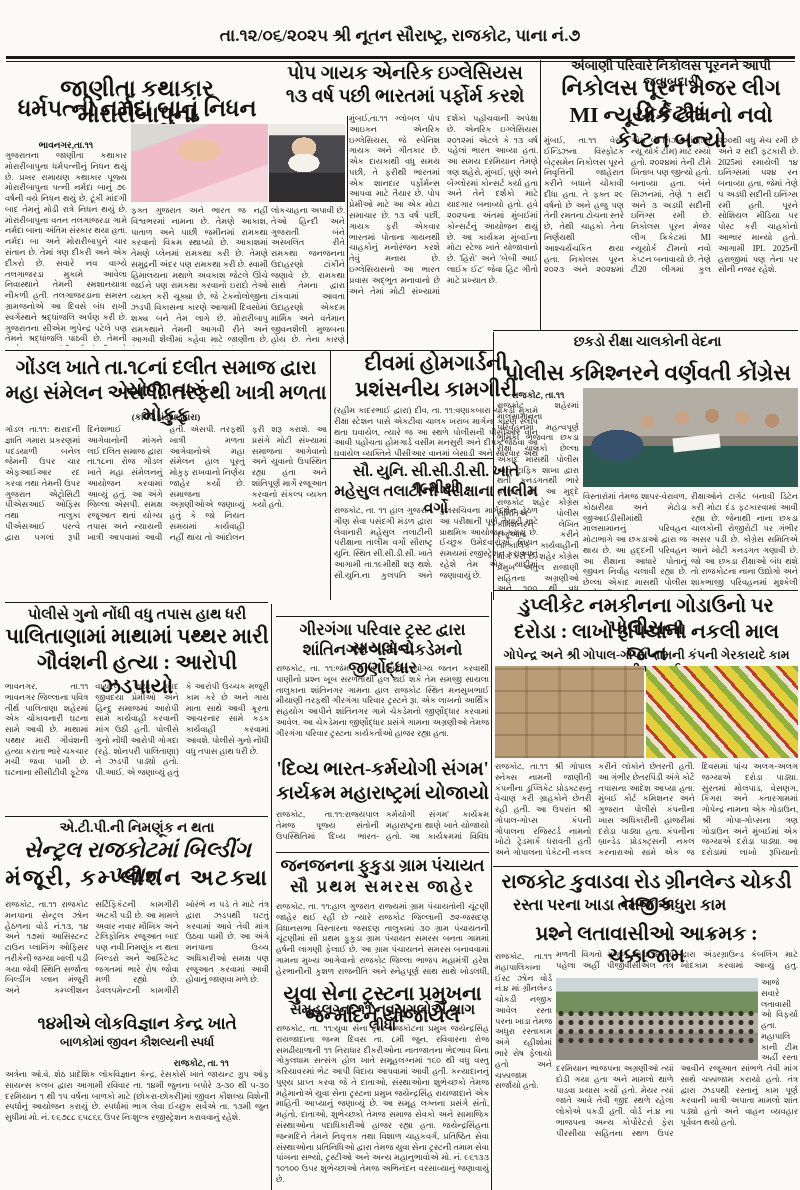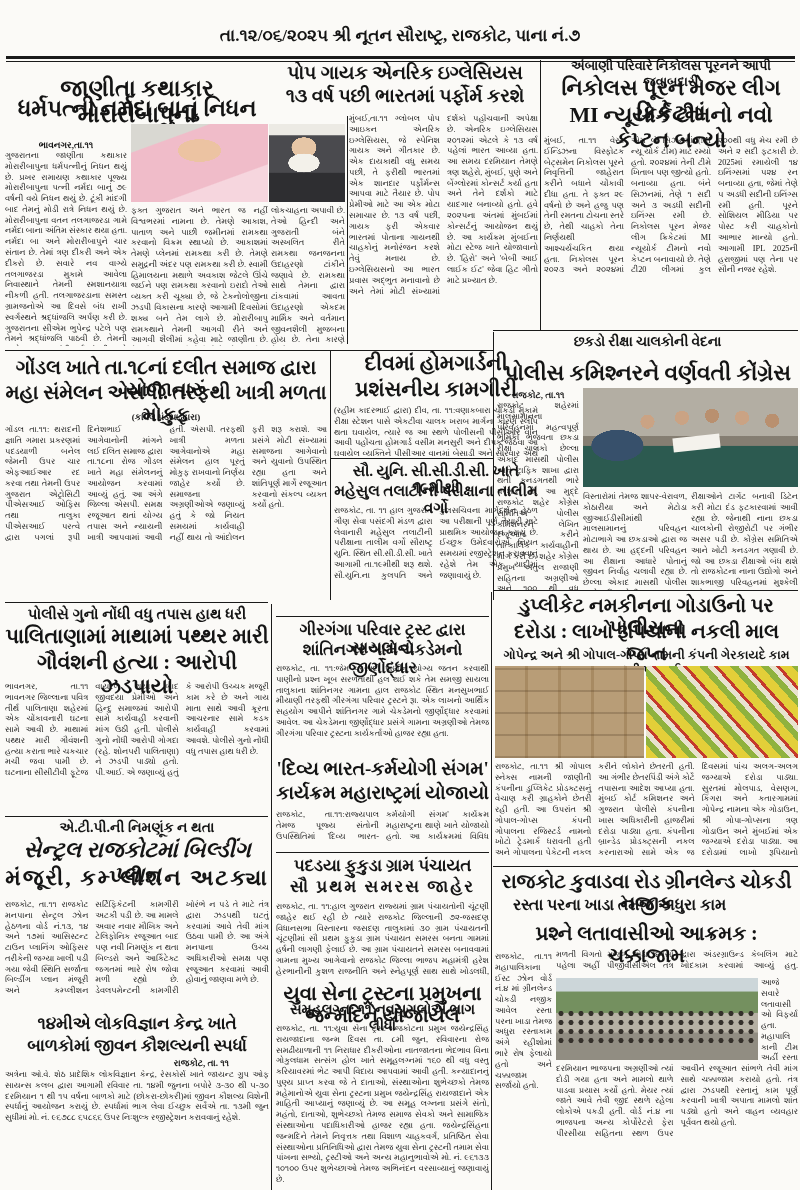--- a/index.html
+++ b/index.html
@@ -127,26 +127,26 @@
 <div class="abs photo ph-snacks" style="left:646px;top:666px;width:152px;height:92px;"></div>
 <div class="abs bt c3" style="left:495px;top:762px;width:303px;height:100px;">રાજકોટ, તા.૧૧ શ્રી ગોપાલ સ્નેક્સ નામની જાણીતી કંપનીના ડુપ્લિકેટ પ્રોડક્ટસનું વેચાણ કરી ગ્રાહકોને છેતરી રહી હતી. આ ઉપરાંત શ્રી ગોપાલ-ગોપ્સ કંપની ગોપાલના રજિસ્ટર્ડ નામનો ખોટો ટ્રેડમાર્ક ધરાવતી હતી અને ગોપાલના પેકેટની નકલ કરીને લોકોને છેતરતી હતી. આ ગંભીર છેતરપિંડી અંગે કોર્ટે તપાસના આદેશ આપ્યા હતા. મુંબઈ કોર્ટ કમિશનર અને ગુજરાત પોલીસે કંપનીના ખાસ અધિકારીની હાજરીમાં દરોડા પાડ્યા હતા. કંપનીના બ્રાન્ડેડ પ્રોડક્ટ્સની નકલ કરનારાઓ સામે એક જ દિવસમાં પાંચ અલગ-અલગ જગ્યાએ દરોડા પાડ્યા. સુરતમાં મોલપાડ, વેસણગ, કિંગરા અને કતારગામમાં ગોપેન્દ્ર નામના એક ગોડાઉન, શ્રી ગોપા-ગોપ્સના ત્રણ ગોડાઉન અને મુંબઈમાં એક જગ્યાએ દરોડા પાડ્યા. આ દરોડામાં લાખો રૂપિયાનો નકલી માલ અને પેકિંગનો સામાન જપ્ત કરાયો છે.</div>
 
 <div class="abs hrule" style="left:5px;top:816px;width:263px;"></div>
 <div class="abs kicker" style="left:5px;top:820px;width:264px;font-size:14px;">એ.ટી.પી.ની નિમણૂંક ન થતા</div>
 <div class="abs hl" style="left:5px;top:838px;width:264px;font-size:22px;font-style:italic;">સેન્ટ્રલ રાજકોટમાં બિલ્ડીંગ પ્લાન</div>
 <div class="abs hl" style="left:5px;top:866px;width:264px;font-size:22px;letter-spacing:2px;">મંજૂરી, કમ્પ્લીશન અટક્યા</div>
 <div class="abs bt c3" style="left:5px;top:900px;width:264px;height:106px;">રાજકોટ, તા.૧૧ રાજકોટ મનપાના સેન્ટ્રલ ઝોન હેઠળના વોર્ડ નં.૧૩, ૧૪ અને ૧૭માં આસિસ્ટન્ટ ટાઉન પ્લાનિંગ ઓફિસર તરીકેની જગ્યા ખાલી પડી ગયા જેવી સ્થિતિ સર્જાતા બિલ્ડીંગ પ્લાન મંજૂરી અને કમ્પ્લીશન સર્ટિફિકેટની કામગીરી અટકી પડી છે. આ મામલે અવાર નવાર મૌખિક અને ટેલિફોનિક રજૂઆત બાદ પણ નવી નિમણૂંક ન થતા બિલ્ડરો અને આર્કિટેક્ટ જગતમાં ભારે રોષ જોવા મળી રહ્યો છે. ડેવલપમેન્ટની કામગીરી ખોરંભે ન પડે તે માટે તંત્ર દ્વારા ઝડપથી ઘટતું કરવામાં આવે તેવી માંગ ઉઠવા પામી છે. આ અંગે મનપાના ઉચ્ચ અધિકારીઓ સમક્ષ પણ રજૂઆત કરવામાં આવી હોવાનું જાણવા મળે છે.</div>
 
 <div class="abs hl" style="left:5px;top:1014px;width:264px;font-size:17px;">૧૪મીએ લોકવિજ્ઞાન કેન્દ્ર ખાતે</div>
-<div class="abs hl" style="left:5px;top:1036px;width:264px;font-size:17px;">બાળકોમાં જીવન કૌશલ્યની સ્પર્ધા</div>
+<div class="abs hl" style="left:5px;top:1036px;width:264px;font-size:12px;">બાળકોમાં જીવન કૌશલ્યની સ્પર્ધા</div>
 <div class="abs dl" style="left:5px;top:1058px;width:264px;text-align:right;padding-right:40px;box-sizing:border-box;">રાજકોટ, તા. ૧૧</div>
 <div class="abs bt" style="left:5px;top:1070px;width:264px;height:90px;">અત્રેના ઓ.વે. શેઠ પ્રાદેશિક લોકવિજ્ઞાન કેન્દ્ર, રેસકોર્સ ખાતે જાયન્ટ ગ્રુપ ઓફ સાયન્સ કલબ દ્વારા આગામી રવિવાર તા. ૧૪મી જુનના બપોરે ૩-૩૦ થી ૫-૩૦ દરમિયાન ૧ થી ૧૫ વર્ષના બાળકો માટે (છોકરા-છોકરી)માં જીવન કૌશલ્ય વિશેની સ્પર્ધાનું આયોજન કરાયું છે. સ્પર્ધામાં ભાગ લેવા ઈચ્છુક સર્વેએ તા. ૧૩મી જુન સુધીમાં મો. નં. ૯૬૭૮૮ ૬૫૮૬૬ ઉપર નિઃશુલ્ક રજીસ્ટ્રેશન કરાવવાનું રહેશે.</div>
 
 <div class="abs hrule" style="left:276px;top:852px;width:213px;"></div>
-<div class="abs hl" style="left:276px;top:856px;width:213px;font-size:17px;">પદડયા ફુકુડા ગ્રામ પંચાયત</div>
+<div class="abs hl" style="left:276px;top:856px;width:213px;font-size:17px;">જનજનના ફુકુડા ગ્રામ પંચાયત</div>
 <div class="abs hl" style="left:276px;top:877px;width:213px;font-size:17px;letter-spacing:2px;">સૌ પ્રથમ સમરસ જાહેર</div>
 <div class="abs bt" style="left:276px;top:902px;width:213px;height:74px;">રાજકોટ, તા. ૧૧:હાલ ગુજરાત રાજ્યમાં ગ્રામ પંચાયતોની ચૂંટણી જાહેર થઈ રહી છે ત્યારે રાજકોટ જિલ્લાની ૭૨-જસદણ વિધાનસભા વિસ્તારના જસદણ તાલુકામાં ૩૦ ગ્રામ પંચાયતની ચૂંટણીમાં સૌ પ્રથમ ફુકુડા ગ્રામ પંચાયત સમરસ બનતા ગામમાં હર્ષની લાગણી ફેલાઈ છે. આ ગ્રામ પંચાયતને સમરસ બનાવવામાં ગામના મુખ્ય આગેવાનો રાજકોટ જિલ્લા ભાજપ મહામંત્રી હરેશ હેરભાનીની કુશળ રાજનીતિ અને સ્નેહપૂર્ણ સાથ સાથે ખોડલધી, મેઘા ભરવાડ, ભરત ડાંગર, હરસન અલીપારલીયા સહિતના ગામના આગેવાનોના સક્રિય પ્રયાસો રહ્યા છે.</div>
 
 <div class="abs hl" style="left:276px;top:982px;width:213px;font-size:20px;">યુવા સેના ટ્રસ્ટના પ્રમુખના જન્મદિને યોજાયેલ</div>
 <div class="abs hl" style="left:276px;top:1001px;width:213px;font-size:14.5px;">સમૂહલગ્ન: ૧૧ નવયુગલોએ ભાગ લીધો</div>
 <div class="abs bt" style="left:276px;top:1024px;width:213px;height:158px;">રાજકોટ, તા. ૧૧:યુવા સેના ટ્રસ્ટ-રાજકોટના પ્રમુખ જયેન્દ્રસિંહ રાયજાદાના જન્મ દિવસ તા. ૮મી જુન, રવિવારના રોજ સમઢીયાળાની ૧૧ નિરાધાર દીકરીઓના નાતજાતના ભેદભાવ વિના ગોકુલધામ સત્સંગ હોલ ખાતે સમૂહલગ્નમાં ૧૬૦ થી વધુ વસ્તુ કરિયાવરમાં ભેટ આપી વિદાય આપવામાં આવી હતી. કન્યાદાનનું પુણ્ય પ્રાપ્ત કરવા જે તે દાતાઓ, સંસ્થાઓના શુભેચ્છકો તેમજ મહેમાનોએ યુવા સેના ટ્રસ્ટના પ્રમુખ જયેન્દ્રસિંહ રાયજાદાને એક માહિતી આપ્યાનું જણાવ્યું છે. આ સમૂહ લગ્નના પ્રસંગે સંતો, મહંતો, દાતાઓ, શુભેચ્છકો તેમજ સમાજ સેવકો અને સામાજિક સંસ્થાઓના પદાધિકારીઓ હાજર રહ્યા હતા. જયેન્દ્રસિંહના જન્મદિને તેમને નિવૃત્તક તથા વિશાળ ચાહકવર્ગ, પ્રતિષ્ઠિત સેવા સંસ્થાઓના પ્રતિનિધિઓ દ્વારા તેમજ યુવા સેના ટ્રસ્ટની તમામ સેવા પાંખના સભ્યો, ટ્રસ્ટીઓ અને અન્ય મહાનુભાવોએ મો. નં. ૯૬૧૩૩ ૧૦૧૦૦ ઉપર શુભેચ્છાઓ તેમજ અભિનંદન વરસાવ્યાનું જણાવાયું છે.</div>
 
 <div class="abs hrule" style="left:493px;top:866px;width:305px;"></div>
 <div class="abs hl" style="left:495px;top:870px;width:303px;font-size:20px;">રાજકોટ કુવાડવા રોડ ગ્રીનલેન્ડ ચોકડી નજીક</div>
 <div class="abs hl" style="left:468px;top:896px;width:303px;font-size:16px;">રસ્તા પરના ખાડા તેમજ અધુરા કામ</div>

